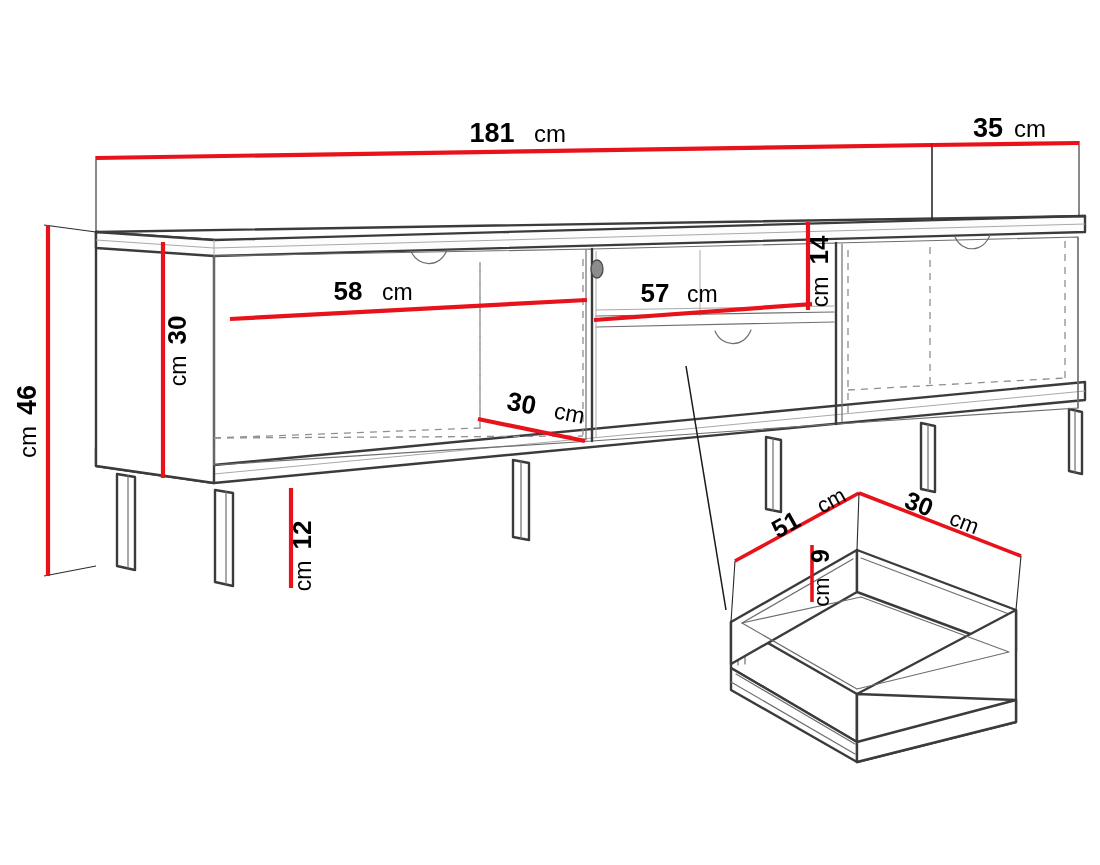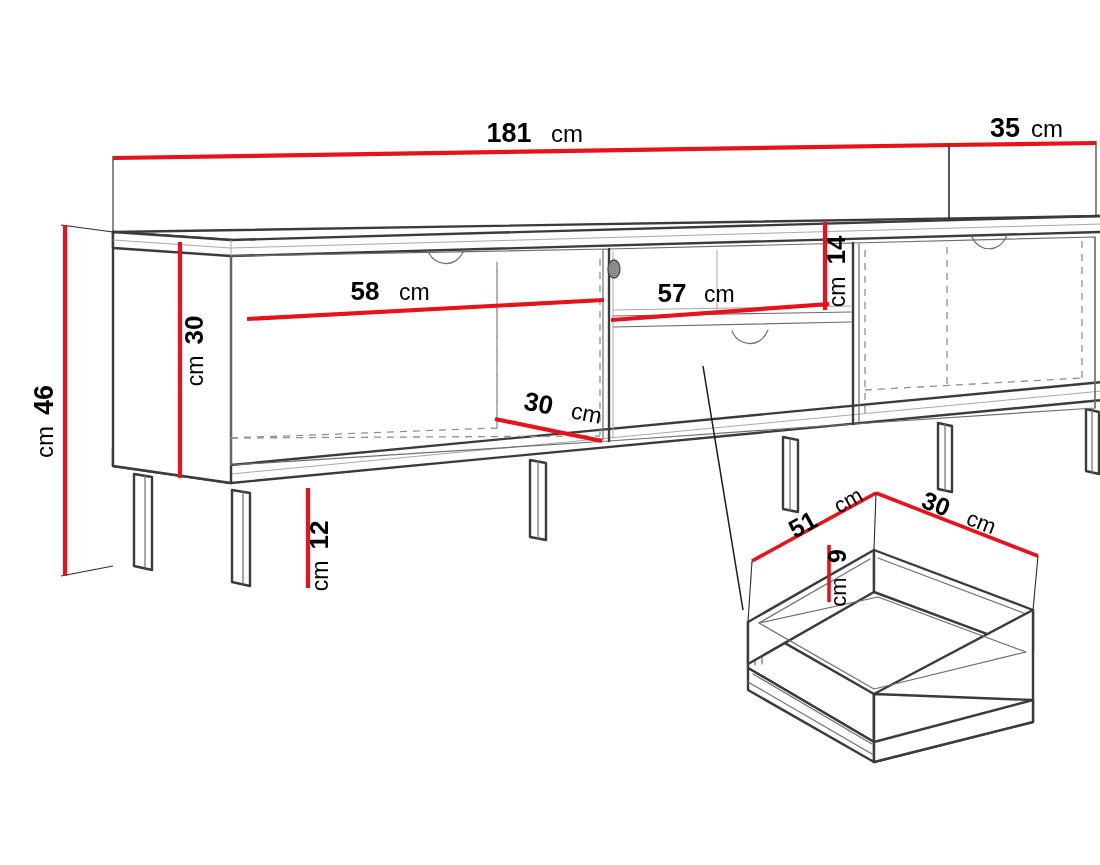--- a/index.html
+++ b/index.html
@@ -9,21 +9,21 @@
   }
   body {
     width: 1100px;
     height: 865px;
     font-family: "Liberation Sans", sans-serif;
     overflow: hidden;
     position: relative;
   }
   #drawing-root {
     position: absolute;
-    left: 17px;
+    left: 0;
     top: 0;
     width: 984px;
     height: 865px;
     text-align: center;
   }
   svg.tech-drawing {
     display: block;
     width: 1100px;
     height: 865px;
   }

